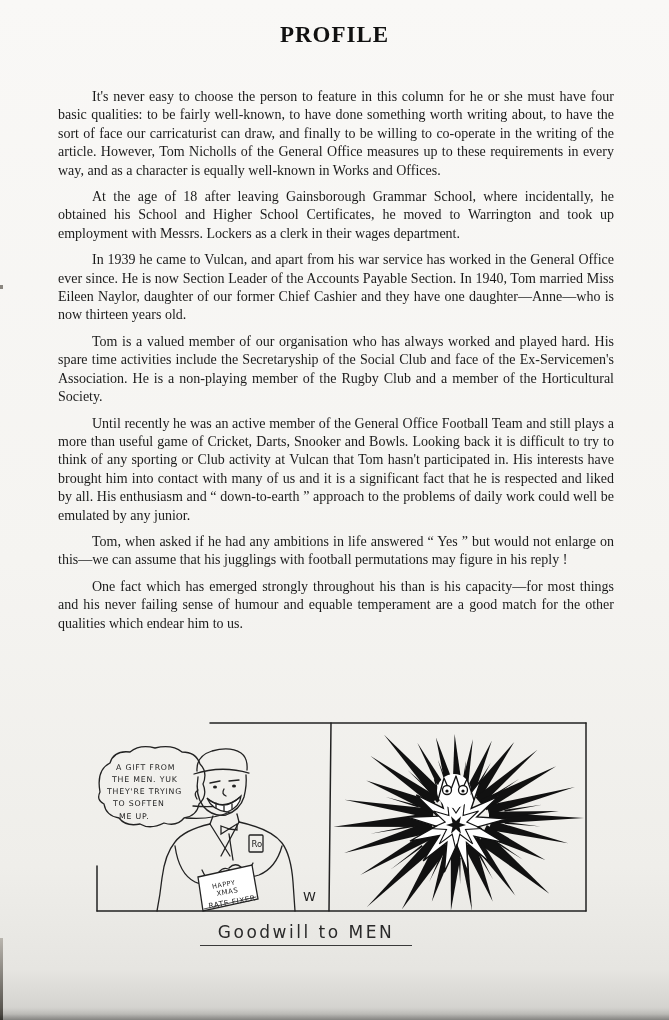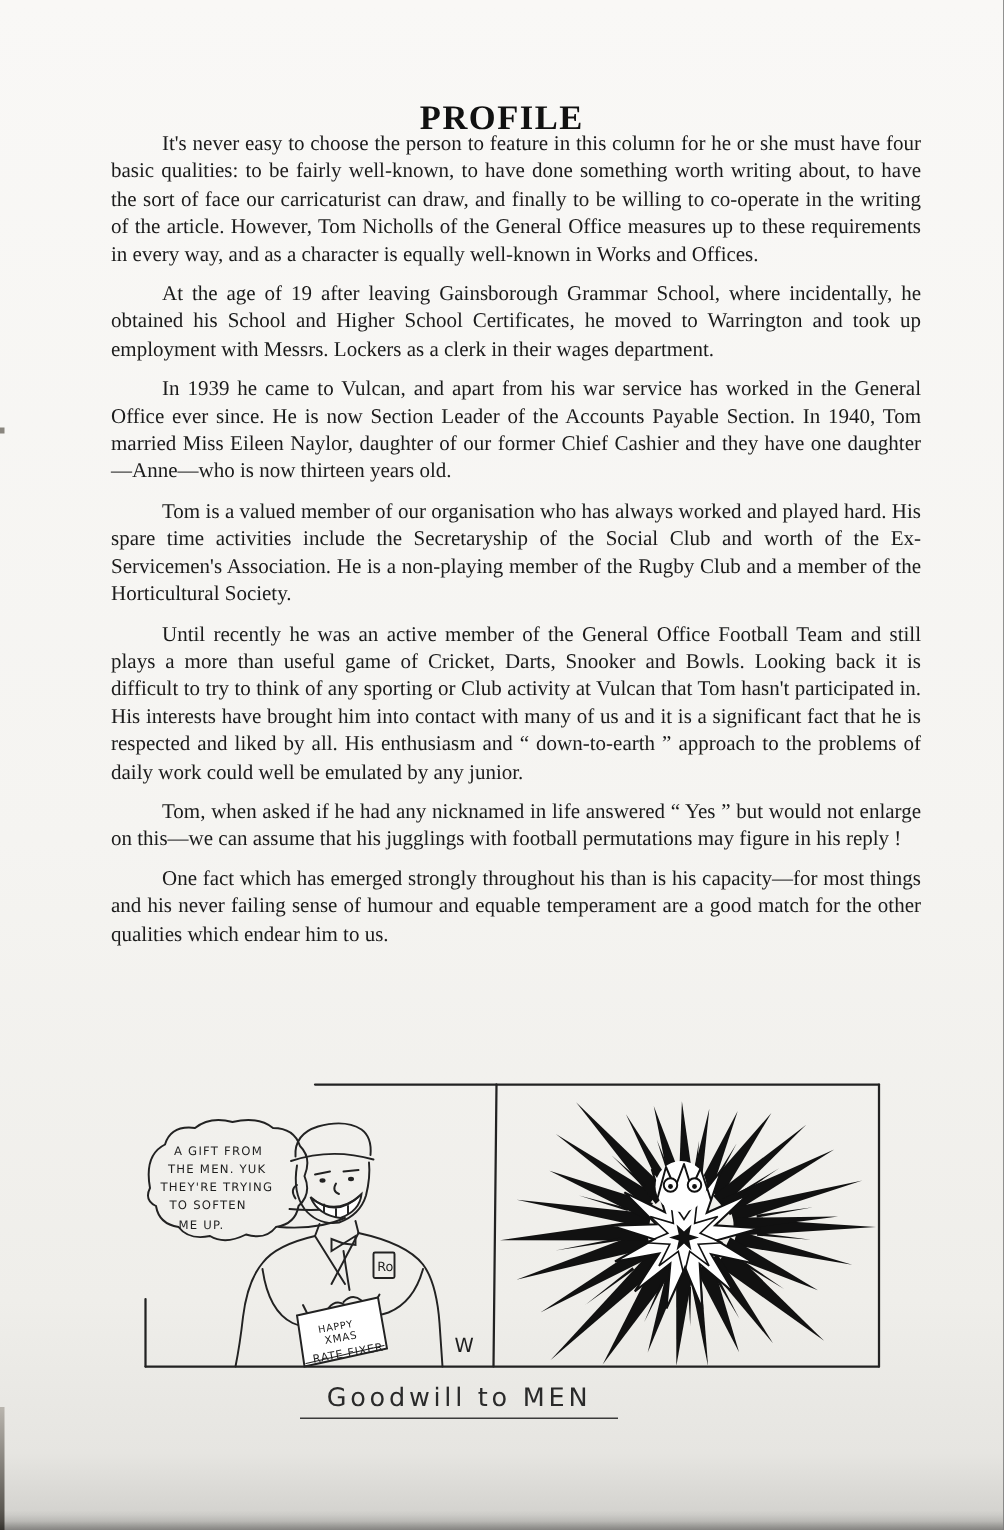--- a/index.html
+++ b/index.html
@@ -2,26 +2,26 @@
 <html><head>
 <meta charset="utf-8">
 <style>
   html,body{margin:0;padding:0;background:#6e6e6e;}
   .page{
     position:relative;width:669px;height:1020px;margin:0 auto;overflow:hidden;
     background:linear-gradient(180deg,#f9f8f6 0%,#f5f4f1 55%,#efeeea 85%,#e6e5e1 95%,#d3d2ce 99%,#bdbcb8 100%);
     font-family:"Liberation Serif",serif;color:#191919;
   }
   .title{
-    margin:0;padding-top:66px;text-align:center;
+    margin:0;padding-top:22px;text-align:center;
     font-size:23px;font-weight:700;letter-spacing:1px;color:#111;
   }
   .body-text{position:absolute;top:88px;left:58px;width:556px;}
   .body-text p{
-    margin:0 0 8px 16px;font-size:14px;line-height:18.4px;
+    margin:0 0 8px 0;font-size:14px;line-height:18.4px;
     text-align:justify;text-indent:34px;color:#1b1b1b;
   }
   .cartoon-svg{position:absolute;left:0;top:0;width:669px;height:1020px;}
   .caption{
     position:absolute;top:922px;left:0;width:612px;text-align:center;
     font-family:"DejaVu Sans",sans-serif;font-size:17px;letter-spacing:2.5px;color:#2a2a2a;
   }
   .caption span{border-bottom:1.6px solid #3a3a3a;padding:0 18px 3px 18px;}
   .edge-left{
     position:absolute;left:0;top:938px;width:3px;height:82px;
@@ -36,25 +36,25 @@
 </style>
 </head>
 <body>
 
 <div class="page">
 
   <h1 class="title"><span>PROFILE</span></h1>
 
   <div class="body-text">
     <p>It's never easy to choose the person to feature in this column for he or she must have four basic qualities: to be fairly well-known, to have done something worth writing about, to have the sort of face our carricaturist can draw, and finally to be willing to co-operate in the writing of the article. However, Tom Nicholls of the General Office measures up to these requirements in every way, and as a character is equally well-known in Works and Offices.</p>
-    <p>At the age of 19 after leaving Gainsborough Grammar School, where incidentally, he obtained his School and Higher School Certificates, he moved to Warrington and took up employment with Messrs. Lockers as a clerk in their wages department.</p>
+    <p>At the age of 18 after leaving Gainsborough Grammar School, where incidentally, he obtained his School and Higher School Certificates, he moved to Warrington and took up employment with Messrs. Lockers as a clerk in their wages department.</p>
     <p>In 1939 he came to Vulcan, and apart from his war service has worked in the General Office ever since. He is now Section Leader of the Accounts Payable Section. In 1940, Tom married Miss Eileen Naylor, daughter of our former Chief Cashier and they have one daughter—Anne—who is now thirteen years old.</p>
-    <p>Tom is a valued member of our organisation who has always worked and played hard. His spare time activities include the Secretaryship of the Social Club and worth of the Ex-Servicemen's Association. He is a non-playing member of the Rugby Club and a member of the Horticultural Society.</p>
+    <p>Tom is a valued member of our organisation who has always worked and played hard. His spare time activities include the Secretaryship of the Social Club and face of the Ex-Servicemen's Association. He is a non-playing member of the Rugby Club and a member of the Horticultural Society.</p>
     <p>Until recently he was an active member of the General Office Football Team and still plays a more than useful game of Cricket, Darts, Snooker and Bowls. Looking back it is difficult to try to think of any sporting or Club activity at Vulcan that Tom hasn't participated in. His interests have brought him into contact with many of us and it is a significant fact that he is respected and liked by all. His enthusiasm and “ down-to-earth ” approach to the problems of daily work could well be emulated by any junior.</p>
-    <p>Tom, when asked if he had any nicknamed in life answered “ Yes ” but would not enlarge on this—we can assume that his jugglings with football permutations may figure in his reply !</p>
+    <p>Tom, when asked if he had any ambitions in life answered “ Yes ” but would not enlarge on this—we can assume that his jugglings with football permutations may figure in his reply !</p>
     <p>One fact which has emerged strongly throughout his than is his capacity—for most things and his never failing sense of humour and equable temperament are a good match for the other qualities which endear him to us.</p>
   </div>
 
   <svg class="cartoon-svg" viewBox="0 0 669 1020">
     <defs>
       <clipPath id="clipR">
           <rect x="333" y="725" width="251" height="185"></rect>
         </clipPath>
     </defs>
 

